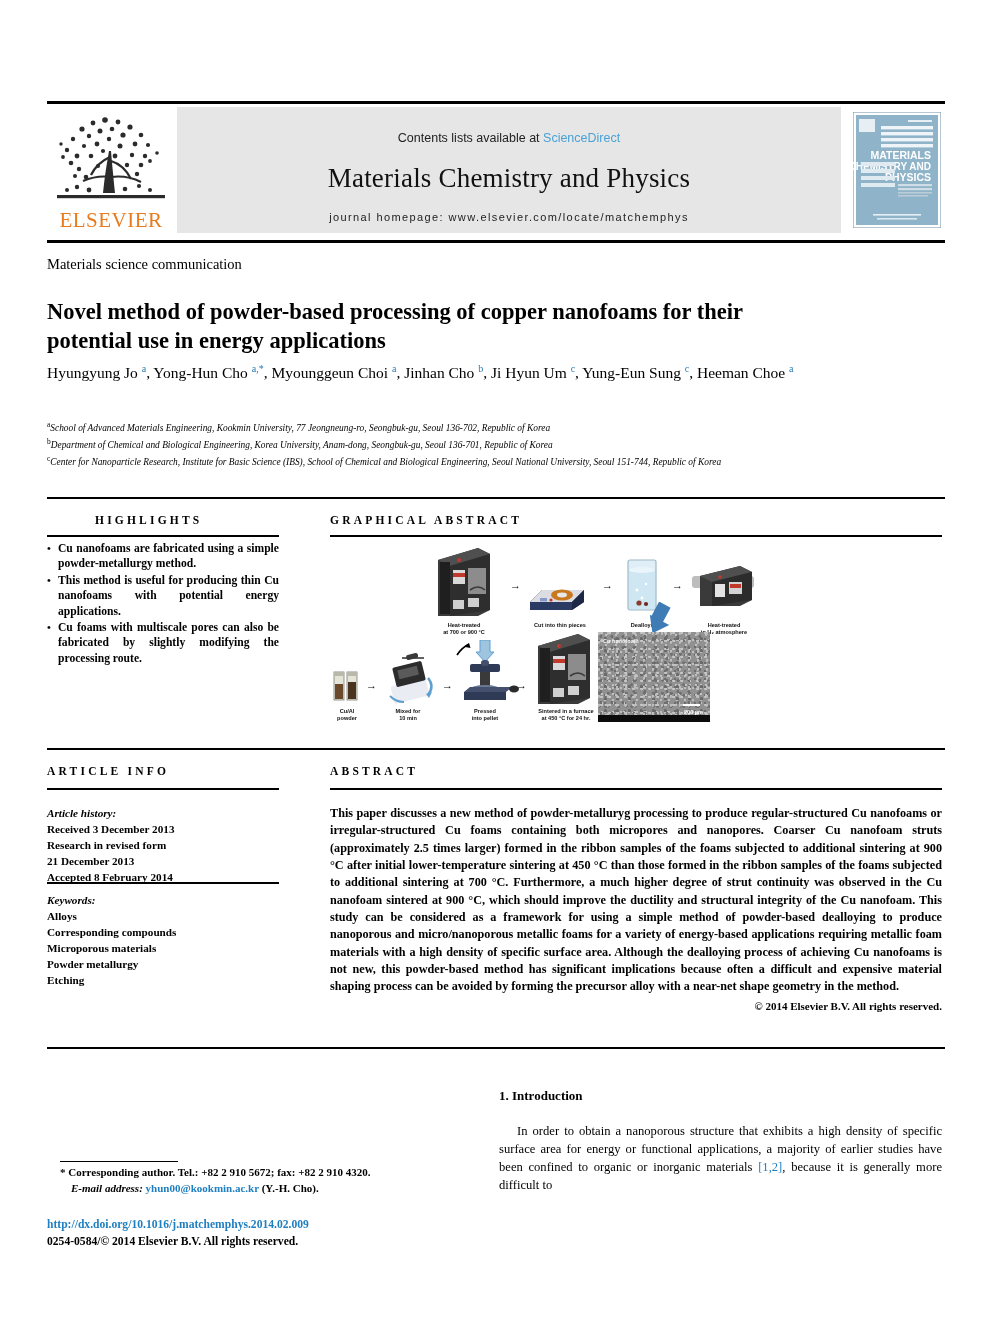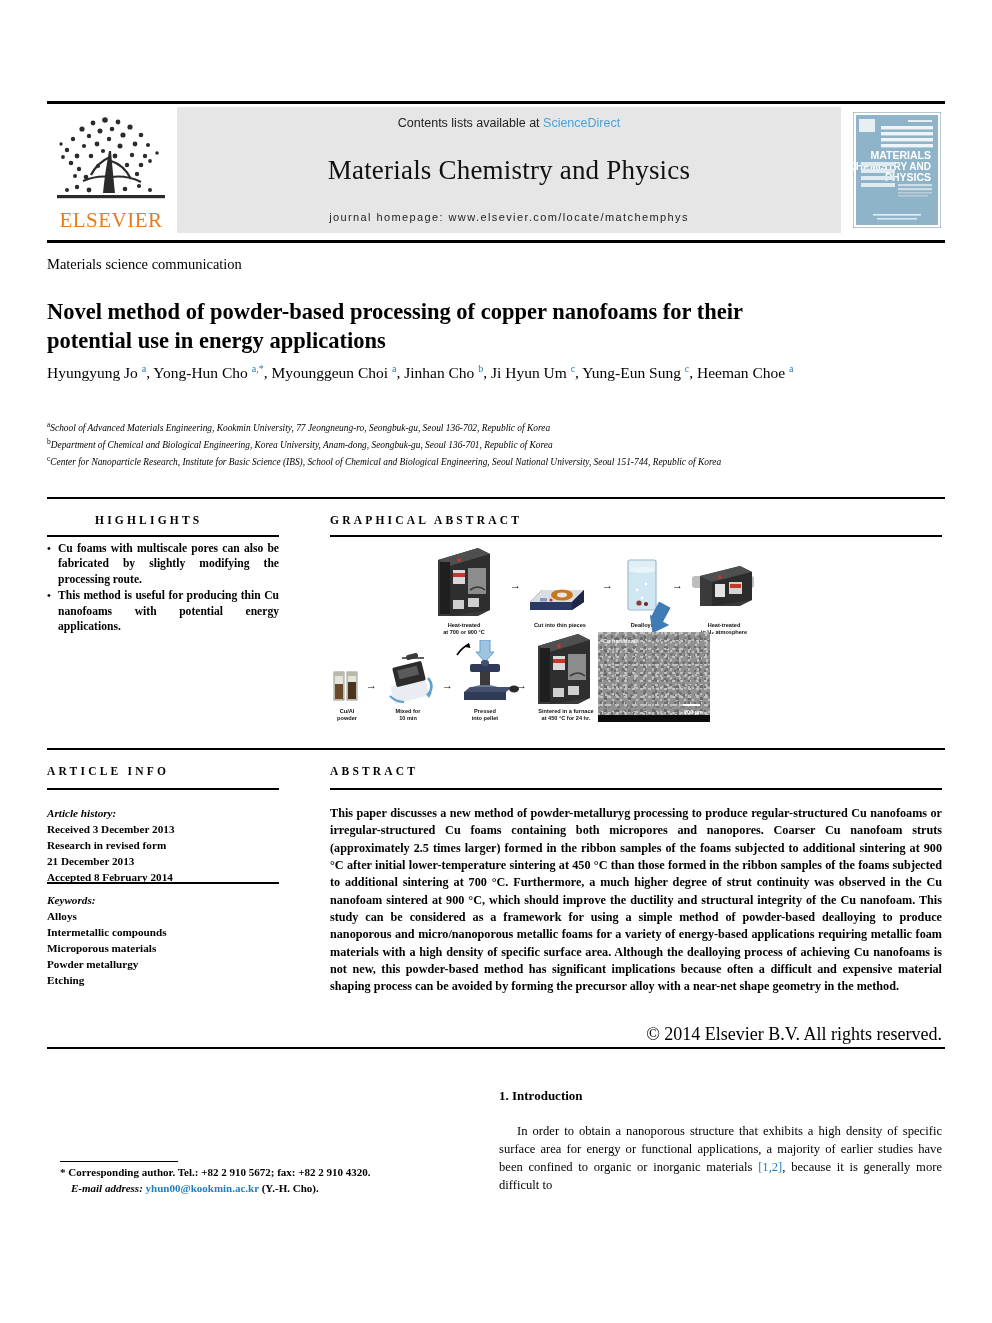--- a/index.html
+++ b/index.html
@@ -66,21 +66,21 @@
     line-height: 1;
     margin-top: 1px;
   }
   .journal-band {
     flex: 1 1 auto;
     background: #e6e6e6;
     display: flex;
     flex-direction: column;
     align-items: center;
     justify-content: space-between;
-    padding: 9px 0 10px 0;
+    padding: 24px 0 10px 0;
     margin-left: 2px;
   }
   .contents-line {
     font-family: "Liberation Sans", sans-serif;
     font-size: 12.5px;
     color: #222;
   }
   .contents-line .sd { color: #4aa3d6; }
   .journal-name {
     font-family: "Liberation Serif", serif;
@@ -233,25 +233,25 @@
     top: 805px; left: 330px;
     width: 612px;
     font-size: 12.2px;
     line-height: 1.42;
     font-weight: bold;
     text-align: justify;
     font-family: "Liberation Serif", serif;
   }
   .abstract-copy {
     position: absolute;
-    top: 1024px; left: 330px;
+    top: 1000px; left: 330px;
     width: 612px;
     text-align: right;
-    font-size: 18px;
-    font-weight: normal;
+    font-size: 11px;
+    font-weight: bold;
     font-family: "Liberation Serif", serif;
   }
 
   
   .foot-rule {
     position: absolute;
     top: 1161px; left: 60px;
     width: 118px; height: 1.2px;
     background: #000;
   }
@@ -477,22 +477,23 @@
       <div><sup>b</sup>Department of Chemical and Biological Engineering, Korea University, Anam-dong, Seongbuk-gu, Seoul 136-701, Republic of Korea</div>
       <div><sup>c</sup>Center for Nanoparticle Research, Institute for Basic Science (IBS), School of Chemical and Biological Engineering, Seoul National University, Seoul 151-744, Republic of Korea</div>
     </div>
 
   <div class="rule-med" style="top:497px; left:47px; width:898px;"></div>
 
   <div class="sec-head" style="top:514px; left:47px;margin-left:48px;">HIGHLIGHTS</div>
   <div class="rule-thin" style="top:535px; left:47px; width:232px;"></div>
   <div class="highlights-list">
     <ul>
+      <li>Cu nanofoams are fabricated using a simple powder-metallurgy method.</li>
+      <li>This method is useful for producing thin Cu nanofoams with potential energy applications.</li>
       <li>Cu foams with multiscale pores can also be fabricated by slightly modifying the processing route.</li>
-      <li>This method is useful for producing thin Cu nanofoams with potential energy applications.</li>
     </ul>
   </div>
 
   <div class="sec-head" style="top:514px; left:330px;">GRAPHICAL ABSTRACT</div>
   <div class="rule-thin" style="top:535px; left:330px; width:612px;"></div>
 
   <div class="ga-figure">
 
     <svg class="furnace" style="left:104px; top:6px;" width="58" height="72" viewBox="0 0 58 72">
       <polygon points="4,14 44,2 56,8 56,64 44,70 4,70" fill="#3a3a3a"></polygon>
@@ -634,35 +635,39 @@
       <div class="it">Article history:</div>
       <div>Received 3 December 2013</div>
       <div>Research in revised form</div>
       <div>21 December 2013</div>
       <div>Accepted 8 February 2014</div>
     </div>
   <div class="rule-thin" style="top:882px; left:47px; width:232px;"></div>
   <div class="ai-keys">
       <div class="it">Keywords:</div>
       <div>Alloys</div>
-      <div>Intermetallic compounds</div>
+      <div>Corresponding compounds</div>
       <div>Microporous materials</div>
       <div>Powder metallurgy</div>
       <div>Etching</div>
     </div>
 
   <div class="sec-head" style="top:765px; left:330px;">ABSTRACT</div>
   <div class="rule-thin" style="top:788px; left:330px; width:612px;"></div>
   <div class="abstract-body">This paper discusses a new method of powder-metalluryg processing to produce regular-structured Cu nanofoams or irregular-structured Cu foams containing both micropores and nanopores. Coarser Cu nanofoam struts (approximately 2.5 times larger) formed in the ribbon samples of the foams subjected to additional sintering at 900 °C after initial lower-temperature sintering at 450 °C than those formed in the ribbon samples of the foams subjected to additional sintering at 700 °C. Furthermore, a much higher degree of strut continuity was observed in the Cu nanofoam sintered at 900 °C, which should improve the ductility and structural integrity of the Cu nanofoam. This study can be considered as a framework for using a simple method of powder-based dealloying to produce nanoporous and micro/nanoporous metallic foams for a variety of energy-based applications requiring metallic foam materials with a high density of specific surface area. Although the dealloying process of achieving Cu nanofoams is not new, this powder-based method has significant implications because often a difficult and expensive material shaping process can be avoided by forming the precursor alloy with a near-net shape geometry in the method.</div>
   <div class="abstract-copy">© 2014 Elsevier B.V. All rights reserved.</div>
 
   <div class="rule-med" style="top:1047px; left:47px; width:898px;"></div>
 
   <div class="intro-head">1. Introduction</div>
   <div class="intro-body">In order to obtain a nanoporous structure that exhibits a high density of specific surface area for energy or functional applications, a majority of earlier studies have been confined to organic or inorganic materials <span class="ref">[1,2]</span>, because it is generally more difficult to</div>
 
   <div class="foot-rule"></div>
   <div class="corresp">
       <div>* Corresponding author. Tel.: +82 2 910 5672; fax: +82 2 910 4320.</div>
       <div style="padding-left:11px"><span class="it">E-mail address:</span> <a href="#">yhun00@kookmin.ac.kr</a> (Y.-H. Cho).</div>
     </div>
+  <div class="doi-block">
+    <div class="doi">http://dx.doi.org/10.1016/j.matchemphys.2014.02.009</div>
+    <div>0254-0584/© 2014 Elsevier B.V. All rights reserved.</div>
+  </div>
 
 </div>
 
 </body></html>

